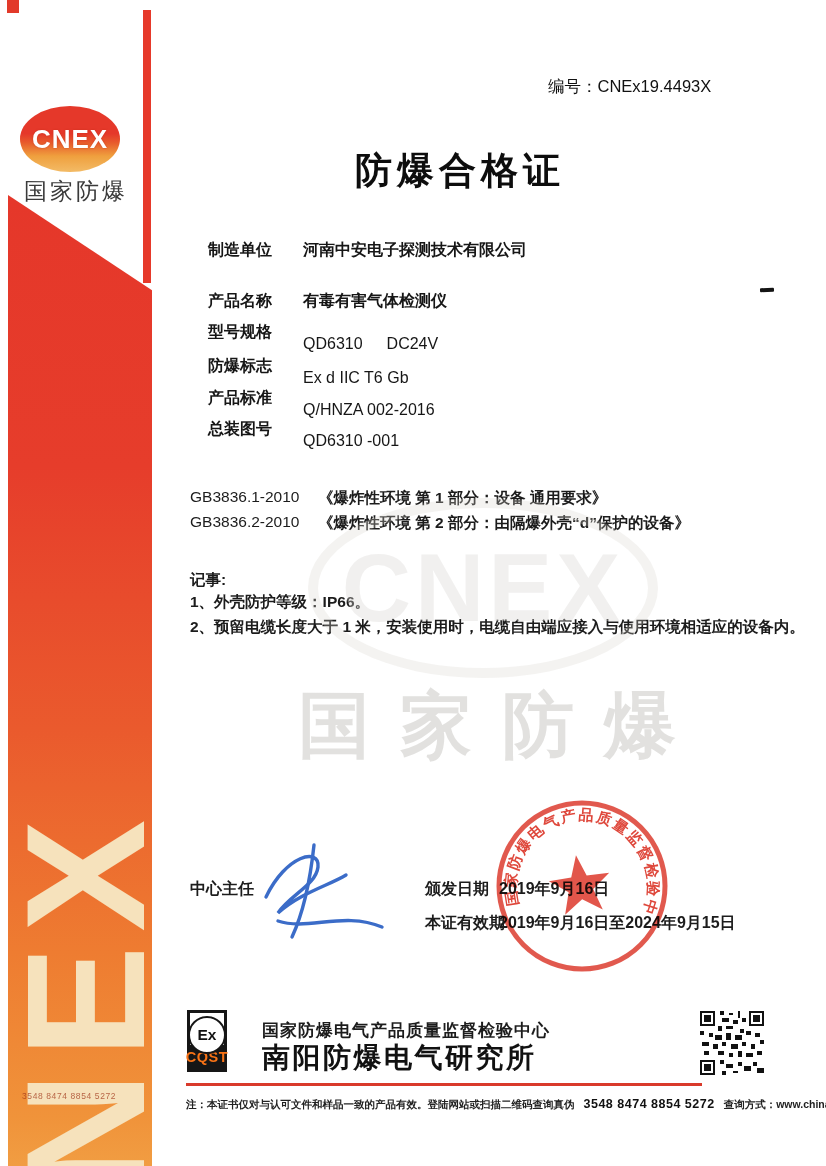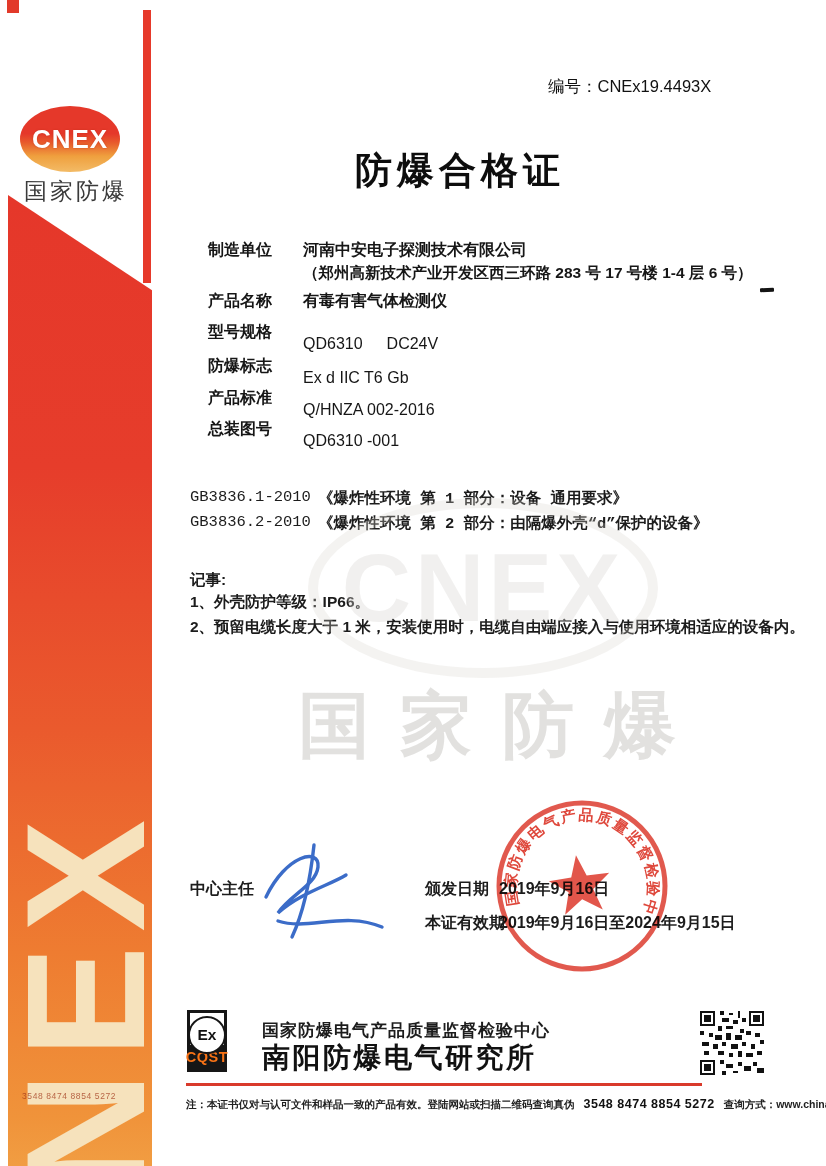--- a/index.html
+++ b/index.html
@@ -38,21 +38,21 @@
     font-size:37px;font-weight:bold;letter-spacing:5px;color:#0d0d0d;}
   
   .row{position:absolute;left:190px;display:flex;font-size:16px;white-space:nowrap;}
   .row .lbl{width:95px;font-weight:600;color:#161616;margin-left:18px;}
   .row .val{font-weight:600;color:#161616;}
   .row .val.latin{font-weight:400;margin-top:13px;}
   .gap24{display:inline-block;width:24px;}
   .artifact{position:absolute;left:760px;top:288px;width:14px;height:4px;background:#141414;border-radius:1px;transform:rotate(-2deg);}
   
   .std-intro{position:absolute;left:190px;top:461px;font-size:15.5px;font-weight:600;white-space:nowrap;}
-  .std-row{position:absolute;left:190px;display:flex;font-size:15.5px;white-space:nowrap;font-family:Liberation Mono, monospace;}
+  .std-row{position:absolute;left:190px;display:flex;font-size:15.5px;white-space:nowrap;}
   .std-row .code{width:128px;font-weight:500;}
   .std-row .name{font-weight:600;}
   
   .notes-h{position:absolute;left:190px;top:570px;font-size:15.5px;font-weight:700;}
   .note-li{position:absolute;left:190px;font-size:15.5px;font-weight:600;white-space:nowrap;}
   
   .wm-ellipse{position:absolute;left:308px;top:498px;width:330px;height:160px;border-radius:50%;
     border:10px solid rgba(214,211,206,.28);display:flex;align-items:center;justify-content:center;}
   .wm-ellipse span{font-size:96px;font-weight:800;color:rgba(216,213,208,.35);letter-spacing:4px;}
   .wm-text{position:absolute;left:298px;top:678px;font-size:72px;font-weight:700;
@@ -99,24 +99,20 @@
   <div class="logo-caption">国家防爆</div>
 
   <div class="cert-no">
     <span>编号：</span><span>CNEx19.4493X</span>
   </div>
   <div class="title">防爆合格证</div>
 
   <div class="row" style="top:240px">
     <span class="lbl">制造单位</span>
     <span class="val">河南中安电子探测技术有限公司</span>
-  </div>
-  <div class="row" style="top:263px;font-size:15.5px">
-    <span class="lbl"></span>
-    <span class="val">（郑州高新技术产业开发区西三环路 283 号 17 号楼 1-4 层 6 号）</span>
   </div>
   <div class="row" style="top:291px">
     <span class="lbl">产品名称</span>
     <span class="val">有毒有害气体检测仪</span>
   </div>
   <div class="artifact"></div>
   <div class="row" style="top:322px">
     <span class="lbl">型号规格</span>
     <span class="val latin">QD6310</span>
     <span class="gap24"></span>

